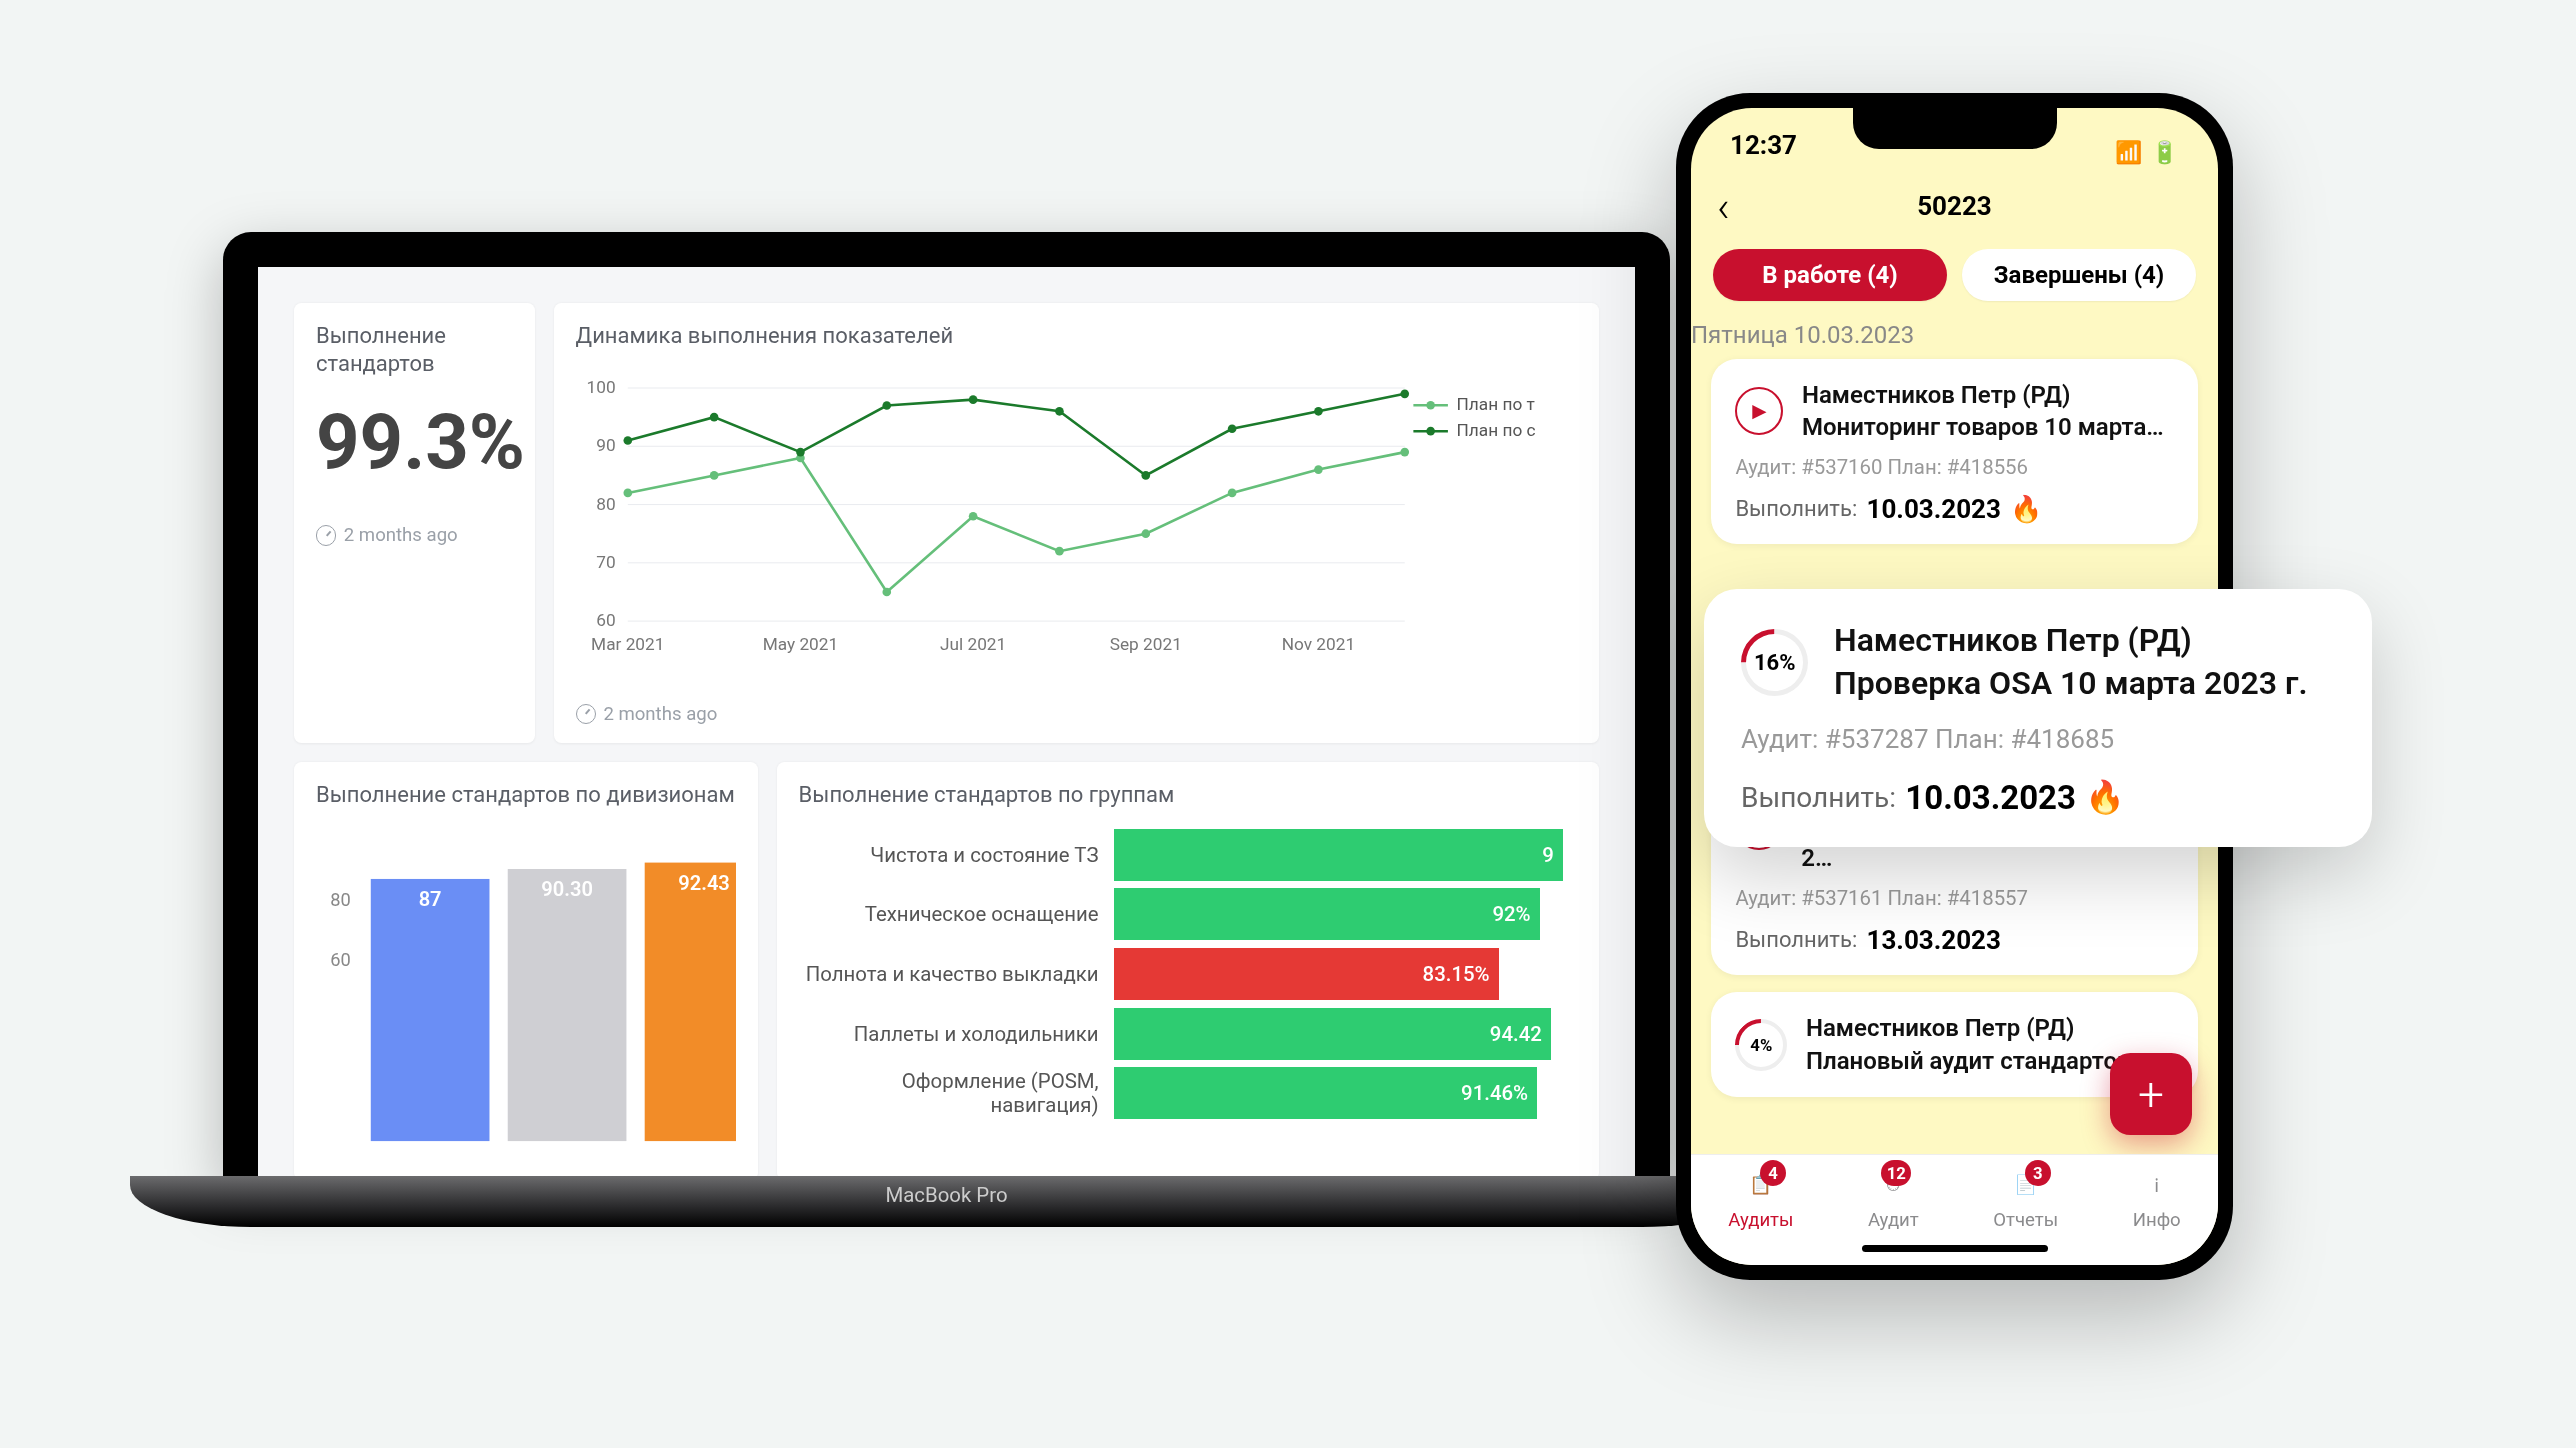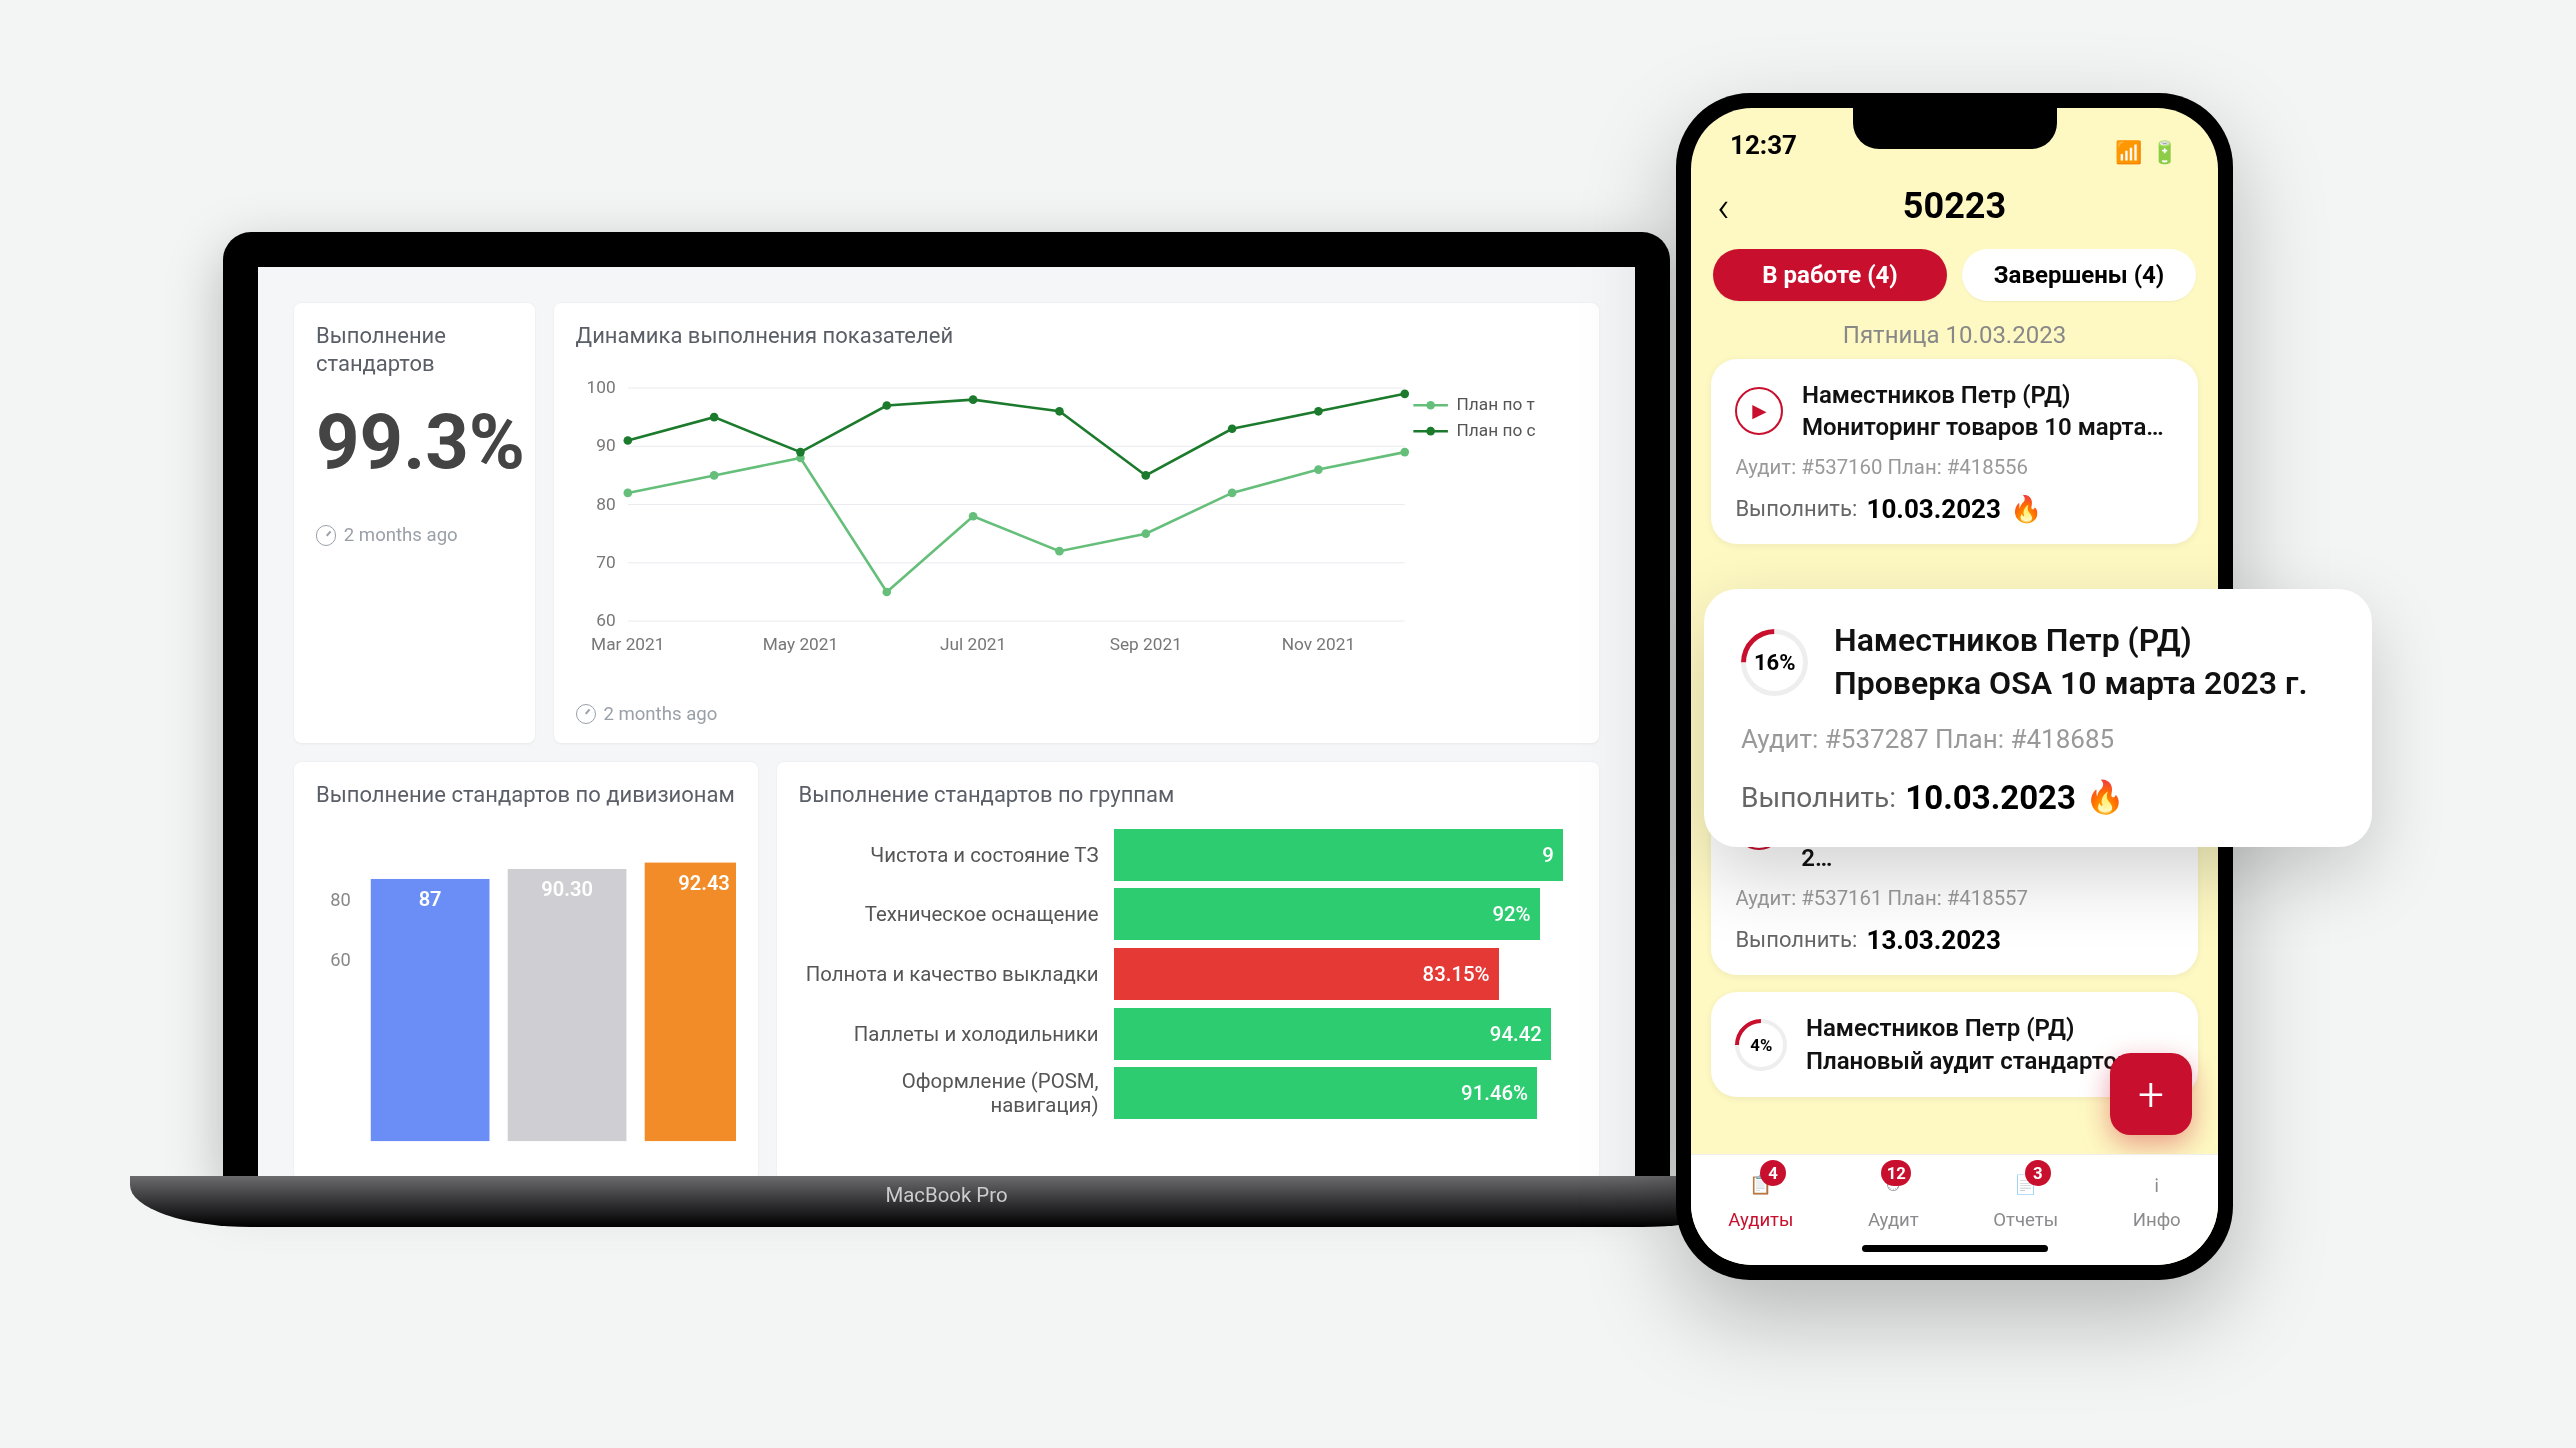--- a/index.html
+++ b/index.html
@@ -150,34 +150,34 @@
   font-size: 26px; font-weight: 700; color: #000;
 }
 .status-icons { display: flex; gap: 9.3px; align-items: center; font-size: 22px; }
 .header {
   display: flex; align-items: center; justify-content: center;
   position: relative; height: 61px;
 }
 .back {
   position: absolute; left: 26px; font-size: 43px; font-weight: 300;
 }
-.header-title { font-size: 36px; font-weight: 700; }
+.header-title { font-size: 26px; font-weight: 700; }
 .segment {
   display: flex; gap: 15px; padding: 13px 22px 3.7px;
 }
 .seg-btn {
   flex: 1; height: 52px; border-radius: 26px;
   display: flex; align-items: center; justify-content: center;
   font-size: 24px; font-weight: 700;
   background: #fff; color: #000;
   box-shadow: 0 0.9px 1.9px rgba(0,0,0,.06);
 }
 .seg-btn.active { background: #c8102e; color: #fff; }
 .datehdr {
-  text-align: center; color: #888; font-size: 24px;
+  text-align: left; color: #888; font-size: 24px;
   padding: 16.7px 0 9.3px;
 }
 .list { padding: 0 20.4px; }
 .audit-card {
   background: #fff; border-radius: 26px;
   padding: 20.4px 24px; margin-bottom: 16.7px;
   box-shadow: 0 1.9px 7.4px rgba(0,0,0,.06);
 }
 .ac-top { display: flex; gap: 18.6px; align-items: center; }
 .play {

